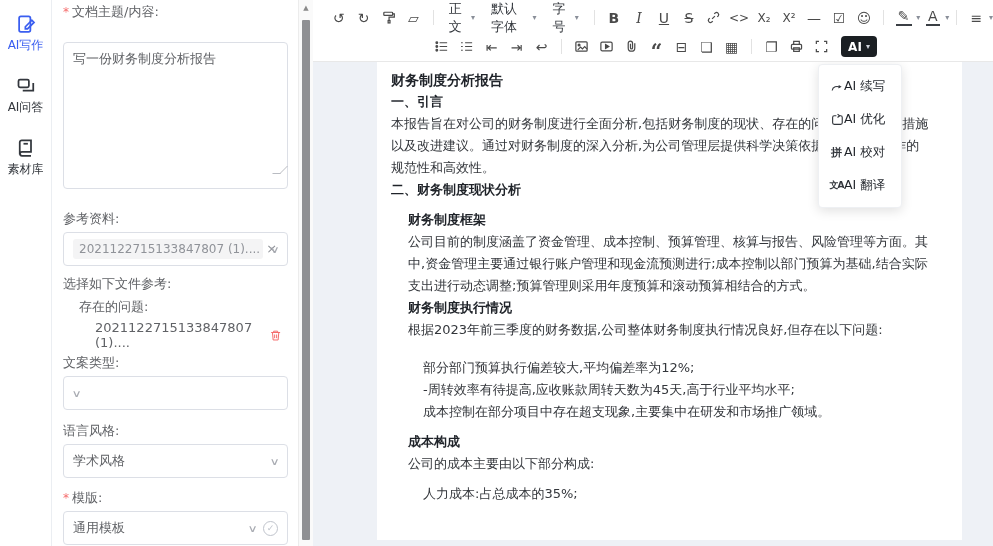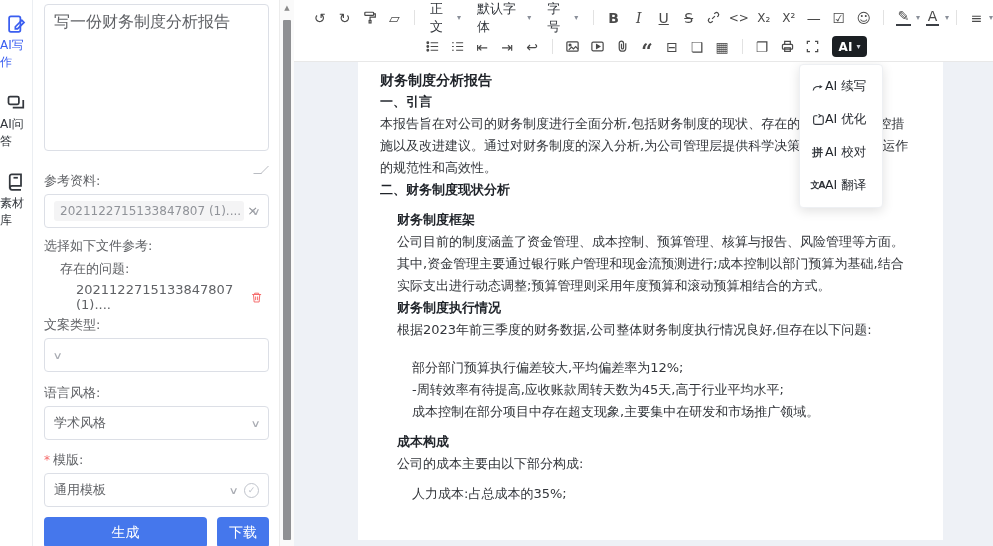--- a/index.html
+++ b/index.html
@@ -1,34 +1,34 @@
 <!DOCTYPE html>
 <html><head>
 <meta charset="utf-8">
 <style>
   * { box-sizing: border-box; margin: 0; padding: 0; }
   html,body { width: 993px; height: 546px; overflow: hidden; }
   body { font-family: "DejaVu Sans", sans-serif; font-size: 13px; color: #303133; background:#fff; }
   .app { display: flex; width: 993px; height: 546px; }
 
   
-  .rail { width: 33px; border-right: 1px solid #ebeef2; padding-top: 14px;
+  .rail { width: 52px; border-right: 1px solid #ebeef2; padding-top: 14px;
           display: flex; flex-direction: column; align-items: center; gap: 22px; background:#fff; }
   .rail-item { display:flex; flex-direction:column; align-items:center; gap:3px; cursor:pointer; }
   .rail-item span.lbl { font-size: 12px; color:#33373d; }
   .rail-item.active span.lbl { color:#3a5ef0; }
   .rail-item svg { width:20px; height:20px; stroke:#33373d; fill:none; stroke-width:1.4; }
   .rail-item.active svg { stroke:#3a5ef0; }
 
   
   .panel { width: 246px; padding: 4px 10px 0 11px; background:#fff; position:relative; }
   .flabel { color:#606266; font-size:13px; line-height:16px; }
   .req { color:#f56c6c; margin-right:3px; font-size:12px; }
-  textarea.topic { width:100%; height:147px; margin-top:0; border:1px solid #dcdfe6; border-radius:4px;
-      padding:7px 9px; font-size:16px; color:#606266; resize:none; outline:none;
+  textarea.topic { width:100%; height:147px; margin-top:22px; border:1px solid #dcdfe6; border-radius:4px;
+      padding:7px 9px; font-size:13px; color:#606266; resize:none; outline:none;
       font-family:"DejaVu Sans",sans-serif; }
   .resize-grip { position:absolute; right:14px; top:166px; width:8px; height:8px;
       border-right:1.5px solid #b9bcc2; border-bottom:1.5px solid #b9bcc2; transform:skew(-45deg,0); pointer-events:none; }
   .selbox { width:100%; height:34px; border:1px solid #dcdfe6; border-radius:4px; margin-top:5px;
       display:flex; align-items:center; padding:0 9px; color:#606266; background:#fff; cursor:pointer; }
   .selbox .val { flex:1; font-size:13px; }
   .chev { color:#a8abb2; font-size:10px; transform:scaleX(1.4); }
   .chip { background:#f4f4f5; border-radius:3px; padding:3px 6px; font-size:12px; color:#909399;
       display:flex; align-items:center; gap:6px; max-width:190px; white-space:nowrap; }
   .chip .x { cursor:pointer; font-size:13px; line-height:10px; color:#909399; }
@@ -66,21 +66,21 @@
   .underbar { border-bottom:2.5px solid #3b3f45; padding:0 2px 0px 2px; line-height:15px; }
   .vsep { width:1px; height:15px; background:#e2e2e2; margin:0 7px; }
   .tselect { display:flex; align-items:center; gap:5px; margin:0 8px; cursor:pointer; color:#33373d; font-size:13px; }
   .caret { font-size:8px; color:#8a8f99; }
   .ai-btn { background:#1b1f23; color:#fff; border-radius:4px; height:21px; padding:0 7px;
       display:flex; align-items:center; gap:4px; font-size:12px; font-weight:bold; margin-left:7px; cursor:pointer; }
   .ai-btn .caret { color:#cfd3da; }
 
   .canvas { flex:1; background:#eef1f6; position:relative; overflow:hidden; }
   .page { position:absolute; left:64px; top:0; width:585px; height:478px; background:#fff;
-      padding:7px 32px 0 22px; line-height:22px; font-size:13px; color:#33363b; }
+      padding:7px 32px 0 14px; line-height:22px; font-size:13px; color:#33363b; }
   .page h1,.page h2,.page h3 { font-size:13px; line-height:22px; font-weight:bold; color:#1f2329; }
   .page h1 { font-size:14px; }
   .in1 { margin-left:17px; } .in2 { margin-left:32px; }
   .g8 { margin-top:8px; } .g16 { margin-top:16px; }
 
   
   .ai-menu { position:absolute; left:505px; top:2px; width:84px; background:#fff; border:1px solid #eef0f3;
       border-radius:4px; box-shadow:0 3px 12px rgba(0,0,0,.12); padding:5px 0; z-index:5; }
   .menu-item { height:33px; display:flex; align-items:center; gap:0; padding-left:10px;
       font-size:12.5px; color:#1f2329; cursor:pointer; }
@@ -112,20 +112,21 @@
     <div class="rail-item">
       <svg viewBox="0 0 16 16">
           <path d="M3 13.2V3.4A1.6 1.6 0 014.6 1.8H12v9.2H4.8a1.6 1.6 0 000 3.2H12"></path>
           <path d="M6 4.6h3.5"></path>
         </svg>
       <span class="lbl">素材库</span>
     </div>
   </nav>
 
   <section class="panel">
+    <div class="flabel"><span class="req">*</span><span>文档主题/内容:</span></div>
     <textarea class="topic" style="">写一份财务制度分析报告</textarea>
     <div class="resize-grip"></div>
 
     <div class="flabel mt19">参考资料:</div>
     <div class="selbox">
       <span class="chip">
         <span>2021122715133847807 (1)....</span>
         <span class="x">×</span>
       </span>
       <span class="val"></span>

